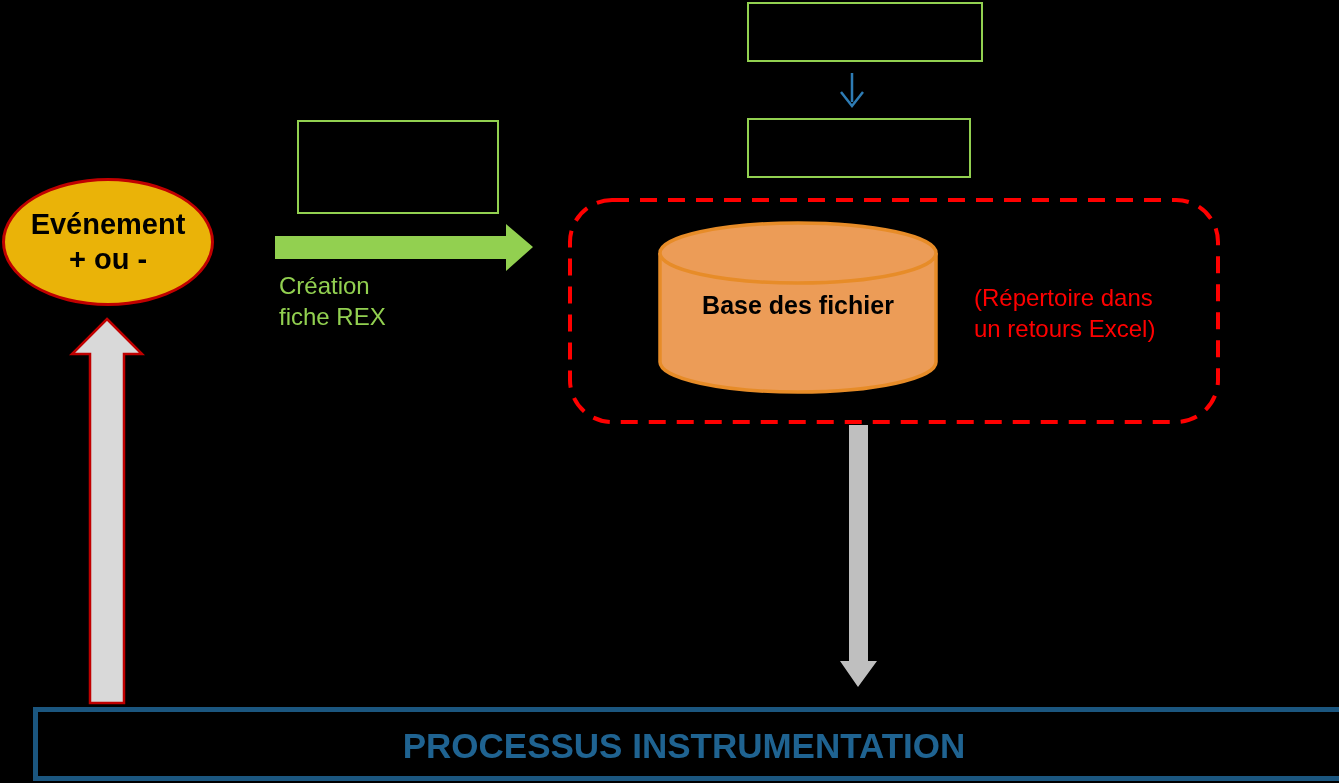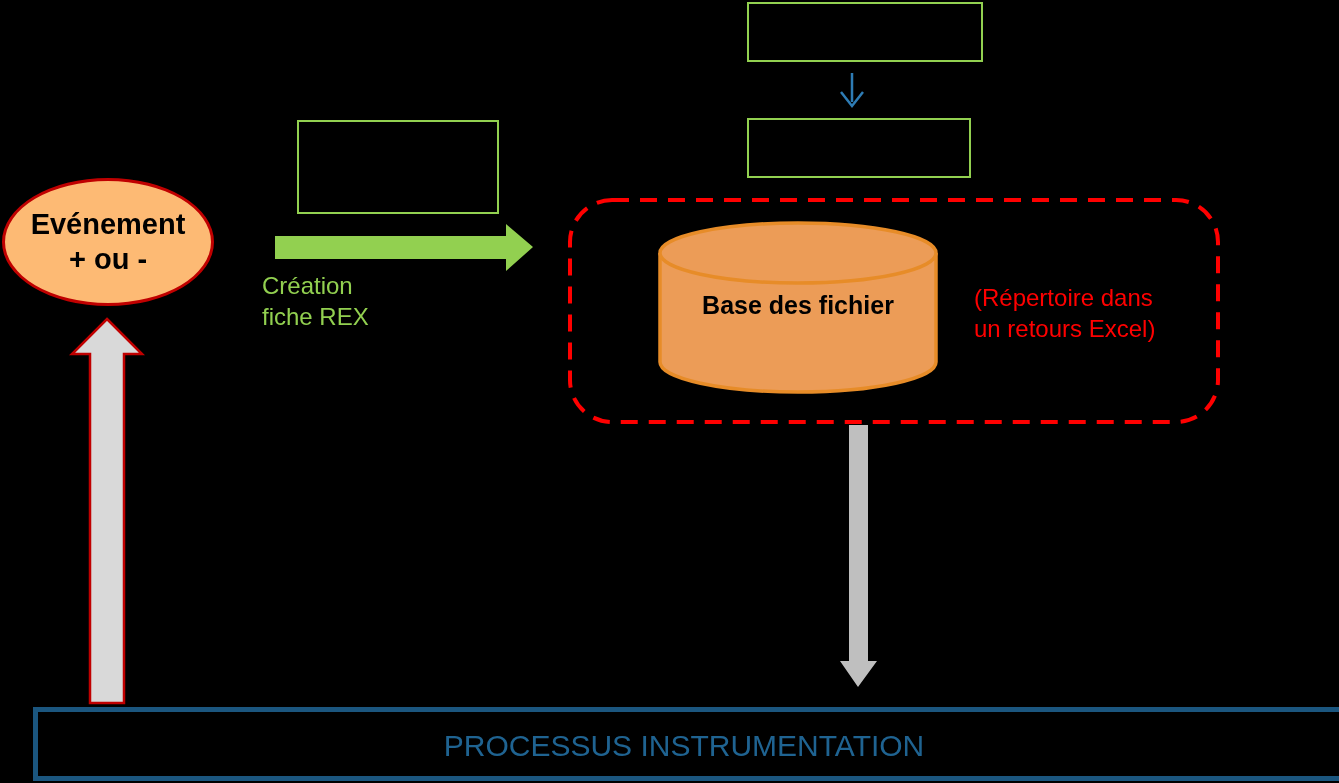--- a/index.html
+++ b/index.html
@@ -5,52 +5,52 @@
   html,body{margin:0;padding:0;background:#000;}
   .stage{
     position:relative;width:1339px;height:783px;background:#000000;
     font-family:"Liberation Sans",sans-serif;overflow:hidden;
   }
   .layer{position:absolute;left:0;top:0;width:1339px;height:783px;}
   .abs{position:absolute;}
 
   .event-ellipse{
     left:2px;top:178px;width:206px;height:122px;
-    background:#fdba74;border:3px solid #C00000;border-radius:50%;
+    background:#eab308;border:3px solid #C00000;border-radius:50%;
     display:flex;align-items:center;justify-content:center;text-align:center;
     color:#000;font-weight:bold;font-size:29px;line-height:35px;
   }
 
   .gbox{border:2px solid #92D050;background:transparent;}
   .gbox-left{left:297px;top:120px;width:198px;height:90px;}
   .gbox-top{left:747px;top:2px;width:232px;height:56px;}
   .gbox-mid{left:747px;top:118px;width:220px;height:56px;}
 
   .creation-label{
-    left:262px;top:270px;color:#92D050;font-size:24px;line-height:31px;
+    left:279px;top:270px;color:#92D050;font-size:24px;line-height:31px;
   }
 
   .db-label{
     left:660px;top:292px;width:276px;text-align:center;
     color:#000;font-weight:bold;font-size:25px;line-height:27px;
   }
 
   .excel-note{
     left:974px;top:282px;width:240px;
     color:#FF0000;font-size:24px;line-height:31px;
   }
 
   .process-bar{
     left:33px;top:707px;width:1292px;height:64px;
     border:5px solid #1B567F;background:transparent;
     display:flex;align-items:center;justify-content:center;
     padding-right:140px;box-sizing:content-box;
   }
   .process-bar-label{
-    color:#1F6391;font-weight:normal;font-size:30px;letter-spacing:0px;
+    color:#1F6391;font-weight:bold;font-size:35px;letter-spacing:0px;
     padding-top:4px;white-space:nowrap;
   }
 </style>
 </head>
 <body>
 
 <div class="stage">
 
   <svg class="layer" viewBox="0 0 1339 783">
 

